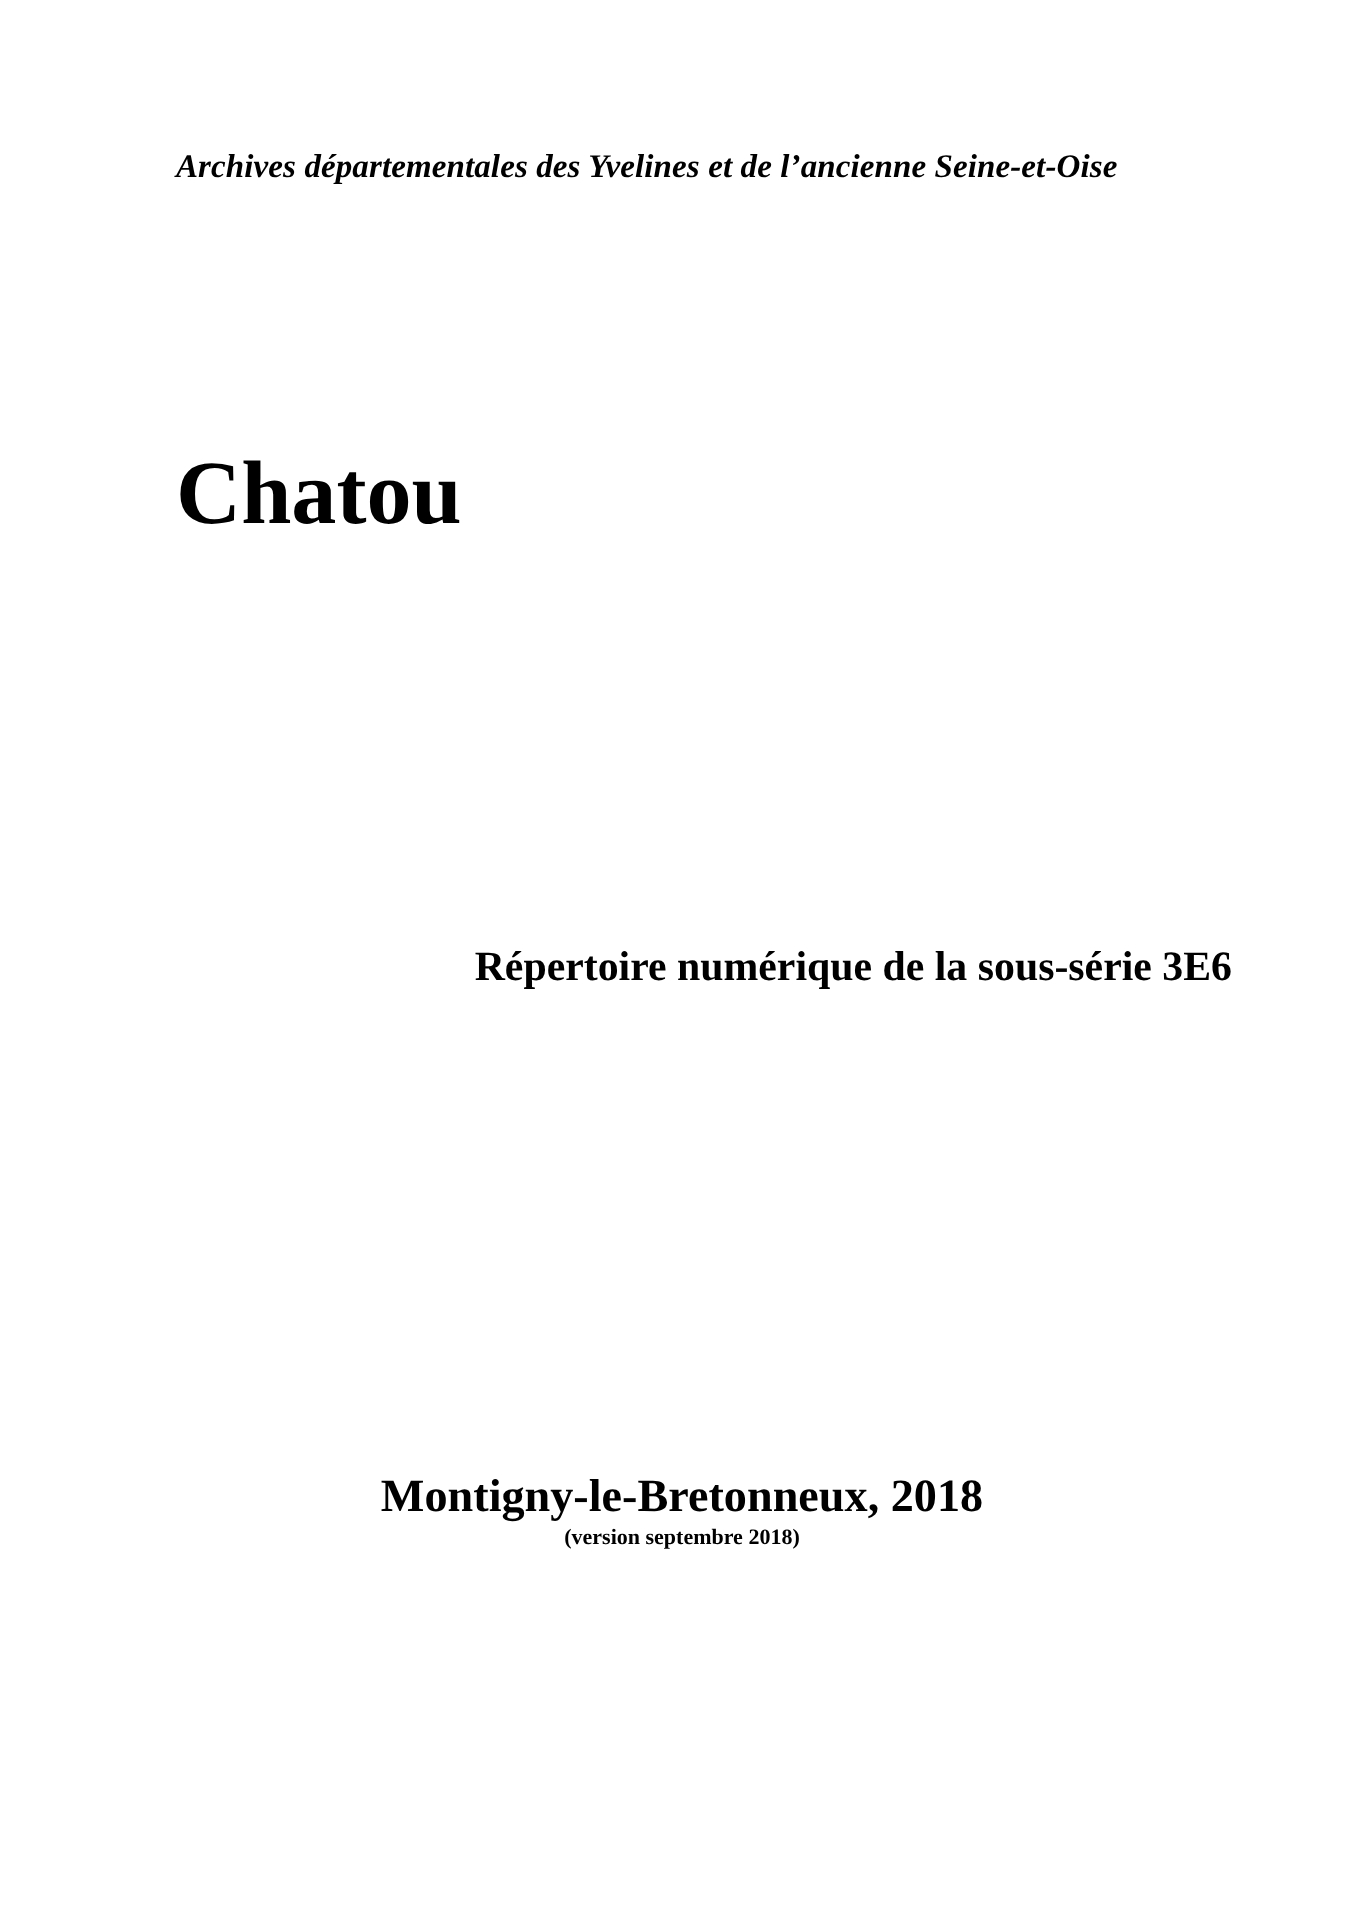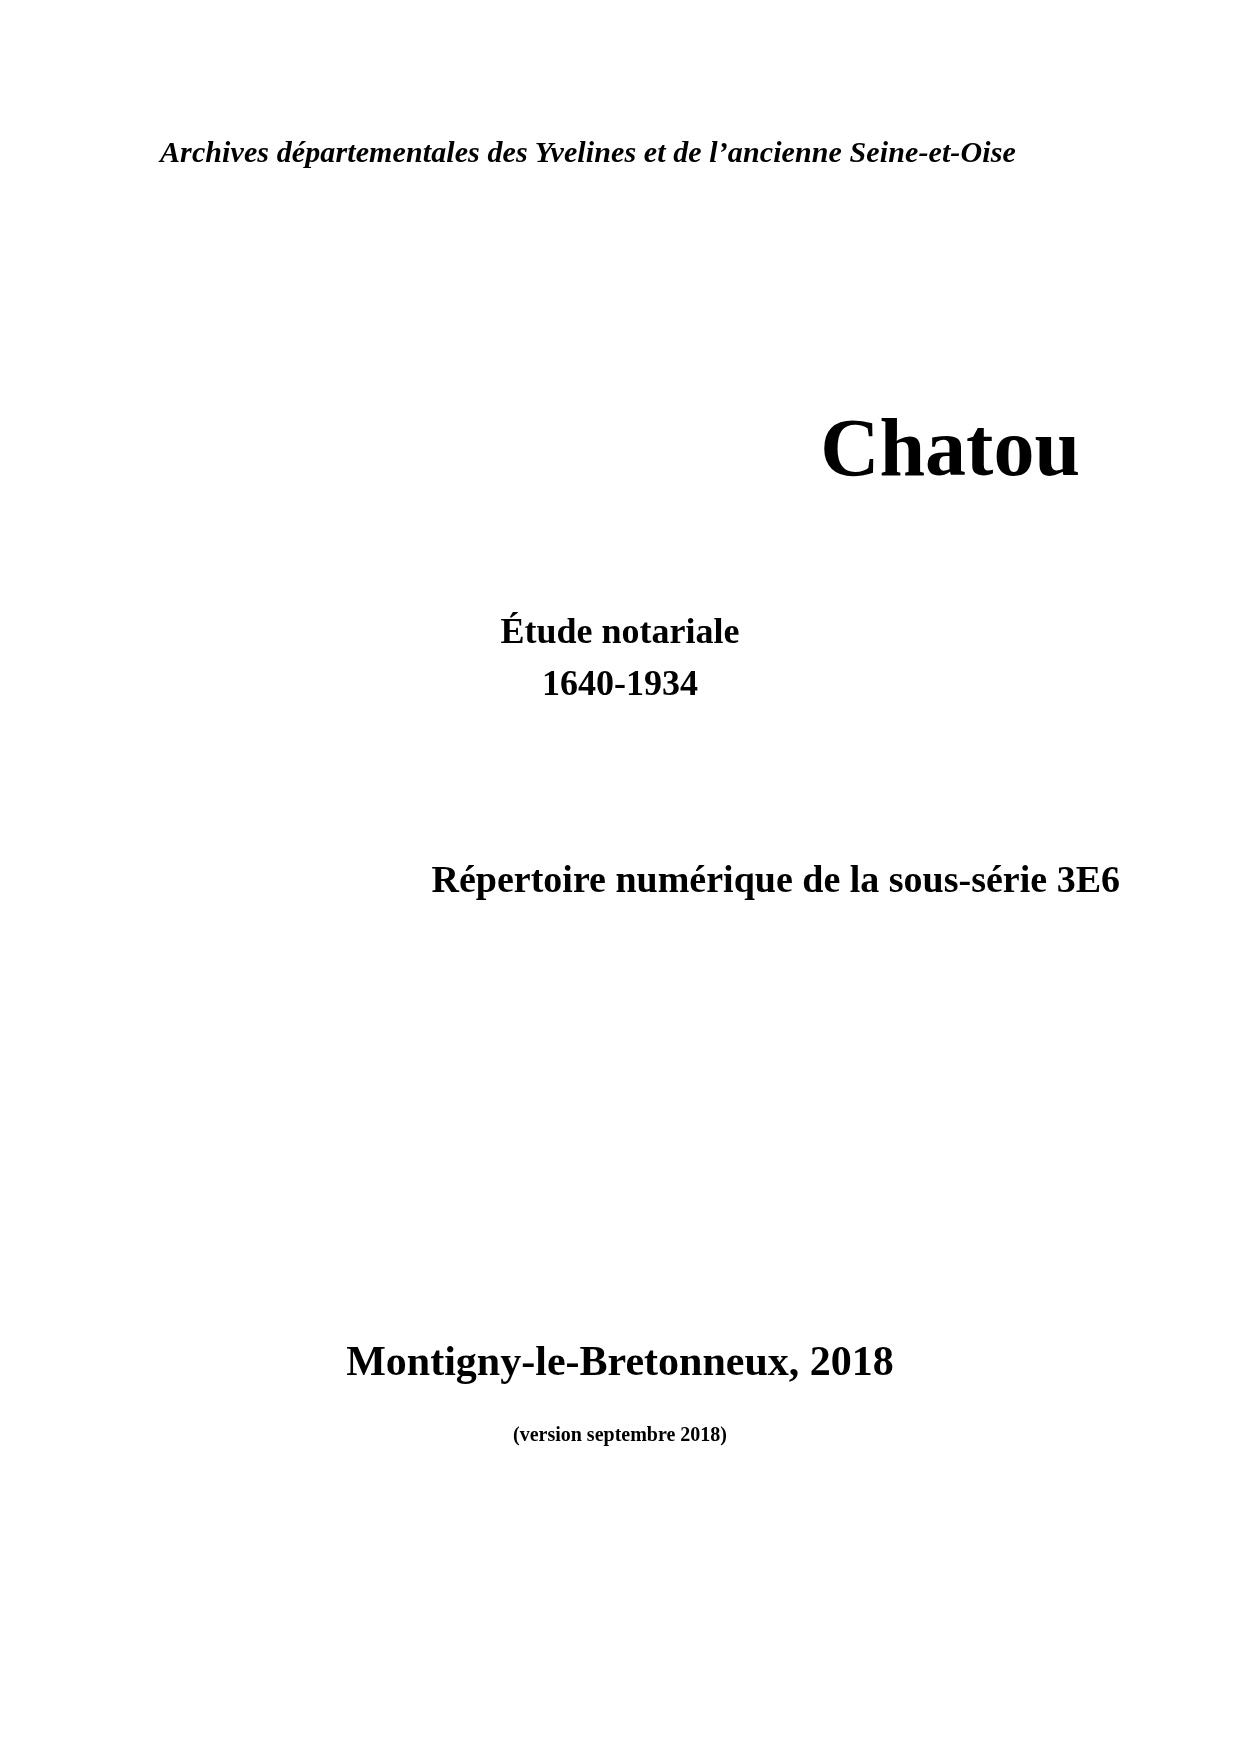--- a/index.html
+++ b/index.html
@@ -33,21 +33,21 @@
     line-height: 1.33;
     letter-spacing: 0.1px;
     font-style: italic;
   }
 
   .doc-title {
     position: absolute;
     top: 405px;
     left: 160px;
     width: 920px;
-    text-align: right;
+    text-align: left;
     font-weight: bold;
     font-size: 82px;
     line-height: 1.05;
   }
 
   .subtitle-block {
     position: absolute;
     top: 605px;
     left: 160px;
     width: 920px;
@@ -81,36 +81,31 @@
 
   .version {
     position: absolute;
     top: 1385px;
     left: 160px;
     width: 920px;
     text-align: center;
     font-weight: bold;
     font-size: 20px;
     line-height: 1.3;
-    margin-top: 36px;
   }
 </style>
 </head>
 <body>
 
 <div class="page">
 
   <div class="institution">Archives départementales des Yvelines et de l’ancienne Seine-et-Oise</div>
 
   <div class="doc-title">Chatou</div>
 
-  <div class="subtitle-block">
-    <div>Étude notariale</div>
-    <div>1640-1934</div>
-  </div>
 
   <div class="series-line">Répertoire numérique de la sous-série 3E6</div>
 
   <div class="imprint">Montigny-le-Bretonneux, 2018</div>
 
   <div class="version">(version septembre 2018)</div>
 
 </div>
 
 </body></html>

